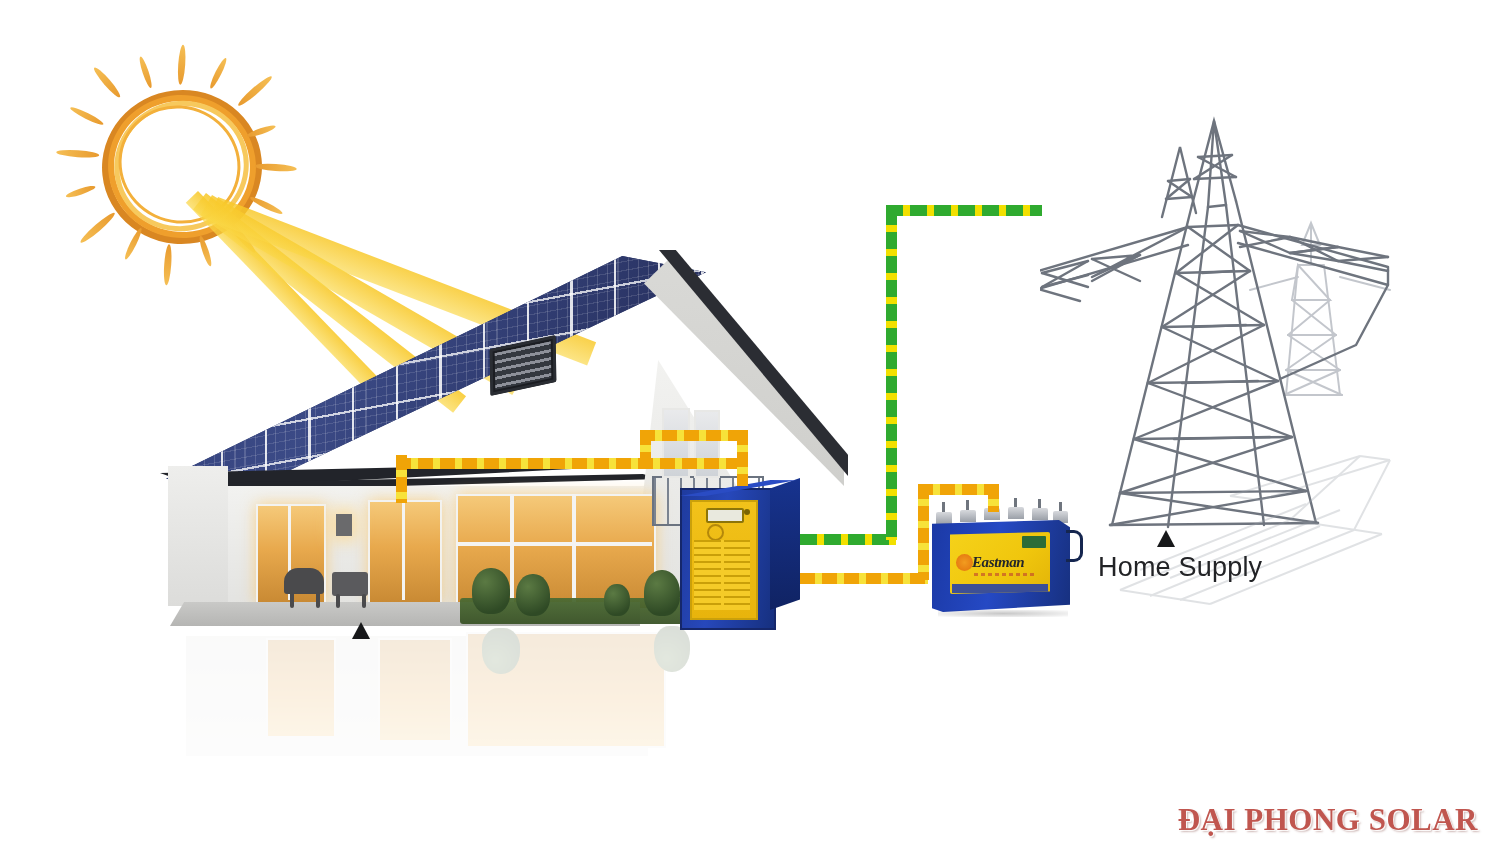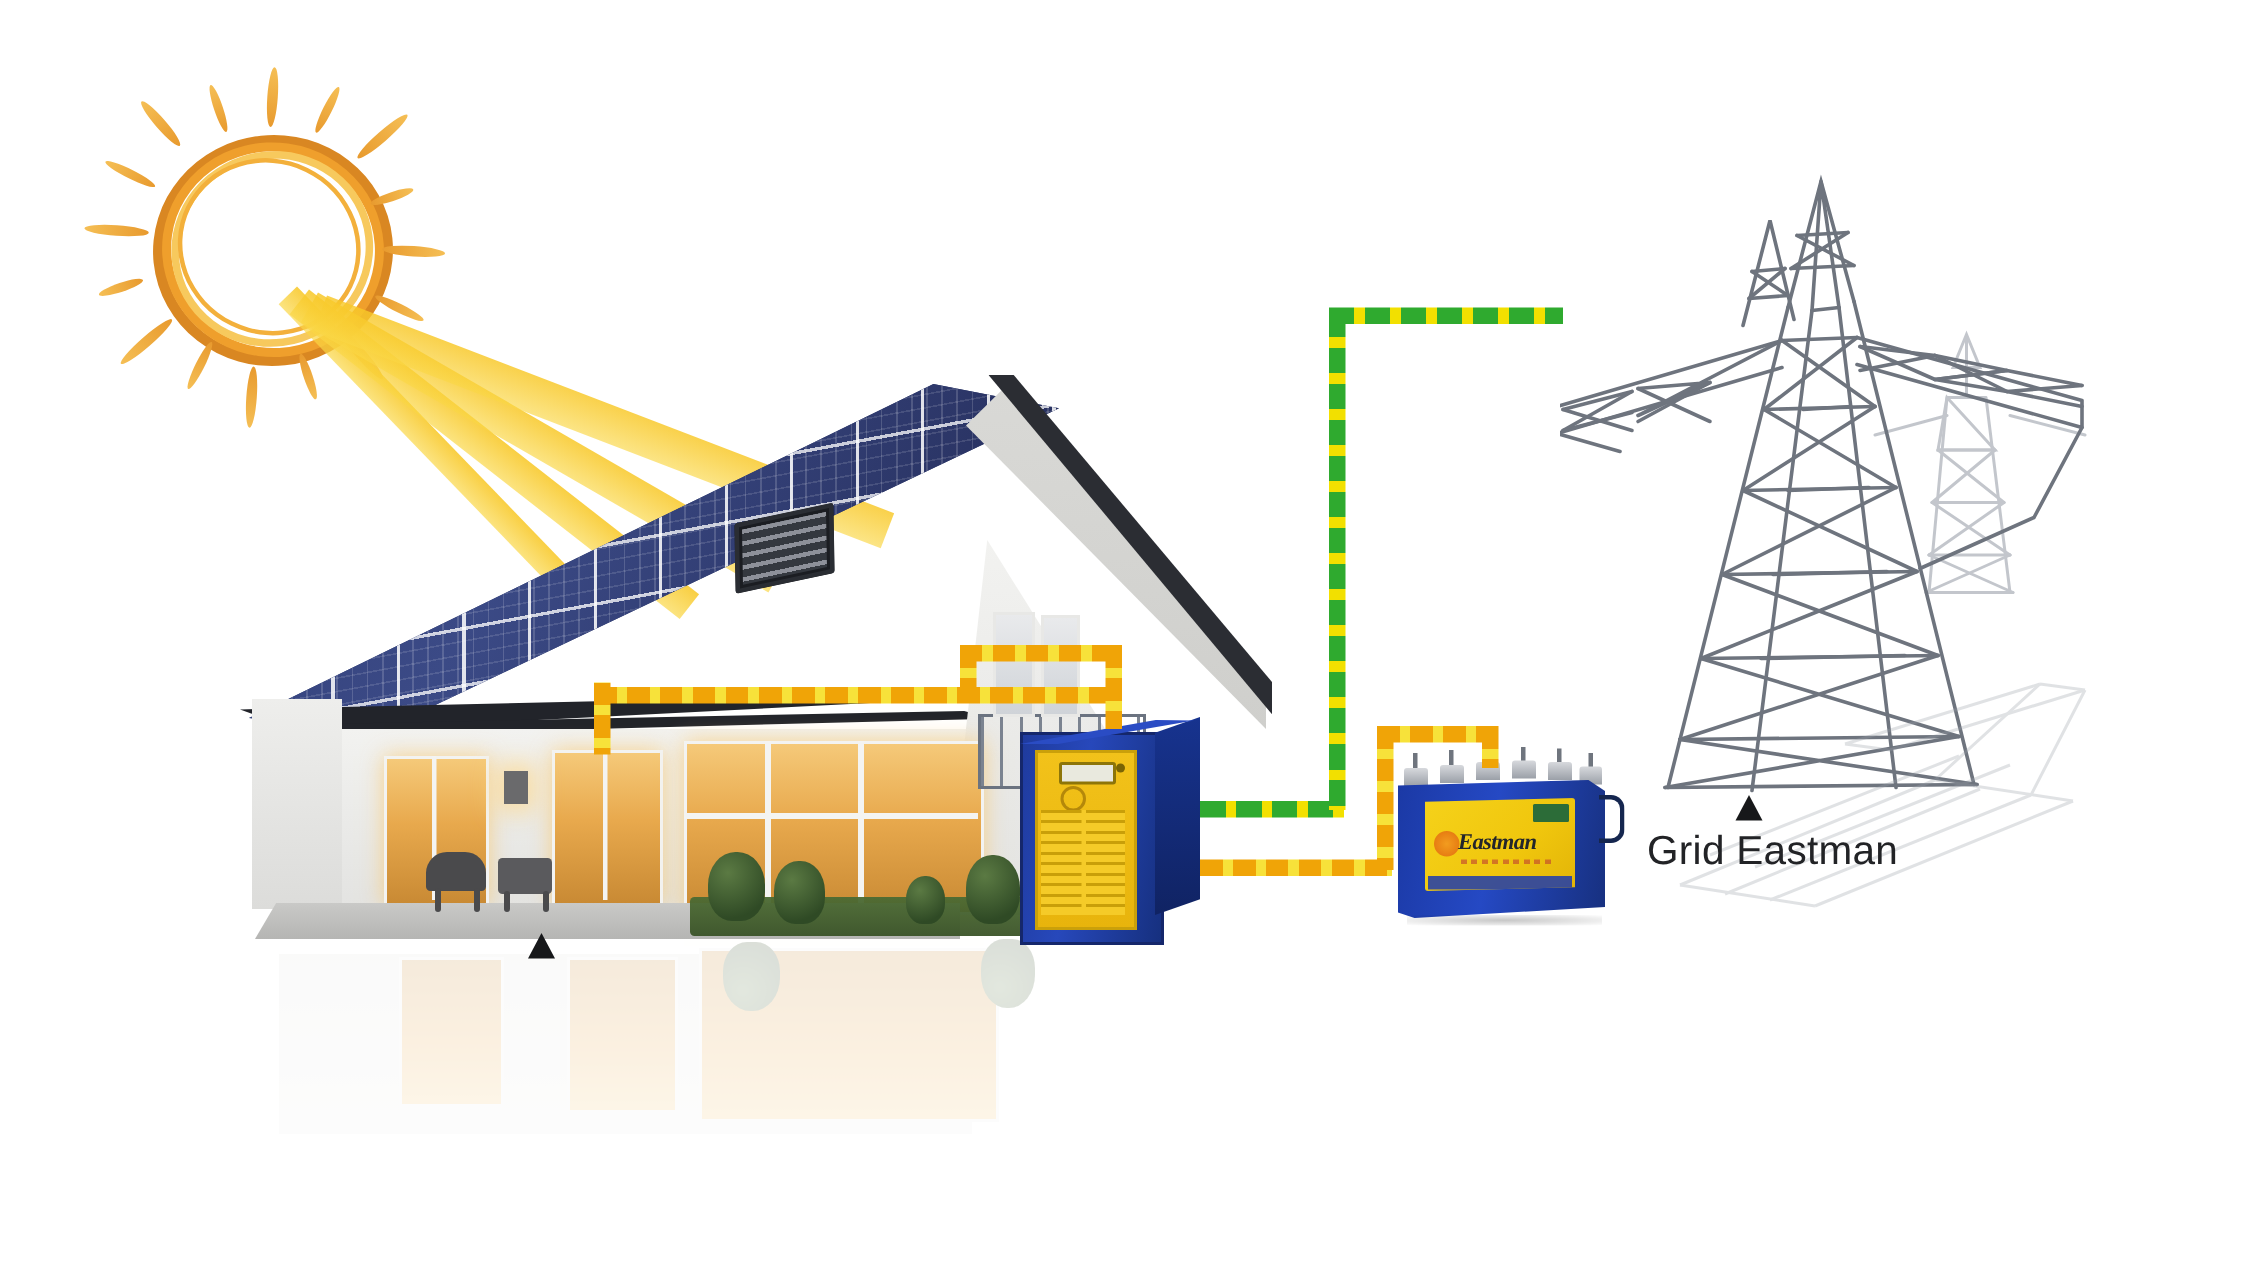--- a/index.html
+++ b/index.html
@@ -431,16 +431,17 @@
   <div class="cable-h cable-green-h" style="left:886px; top:205px; width:156px; height:11px;"></div>
 
   <div class="cable-h cable-orange-h" style="left:800px; top:573px; width:128px; height:11px;"></div>
   <div class="cable-v cable-orange-v" style="left:918px; top:484px; width:11px; height:96px;"></div>
   <div class="cable-h cable-orange-h" style="left:918px; top:484px; width:80px; height:11px;"></div>
   <div class="cable-v cable-orange-v" style="left:988px; top:484px; width:11px; height:28px;"></div>
 
   <div class="label-arrow" style="left:352px; top:622px;"></div>
 
   <div class="label-arrow" style="left:1157px; top:530px;"></div>
-  <div class="label-text" style="left:1098px; top:552px;">Grid Eastman</div>
-
+  <div class="label-text" style="left:1098px; top:552px;">Home Supply</div>
+
+  <div id="watermark">ĐẠI PHONG SOLAR</div>
 
 </div>
 
 </body></html>

